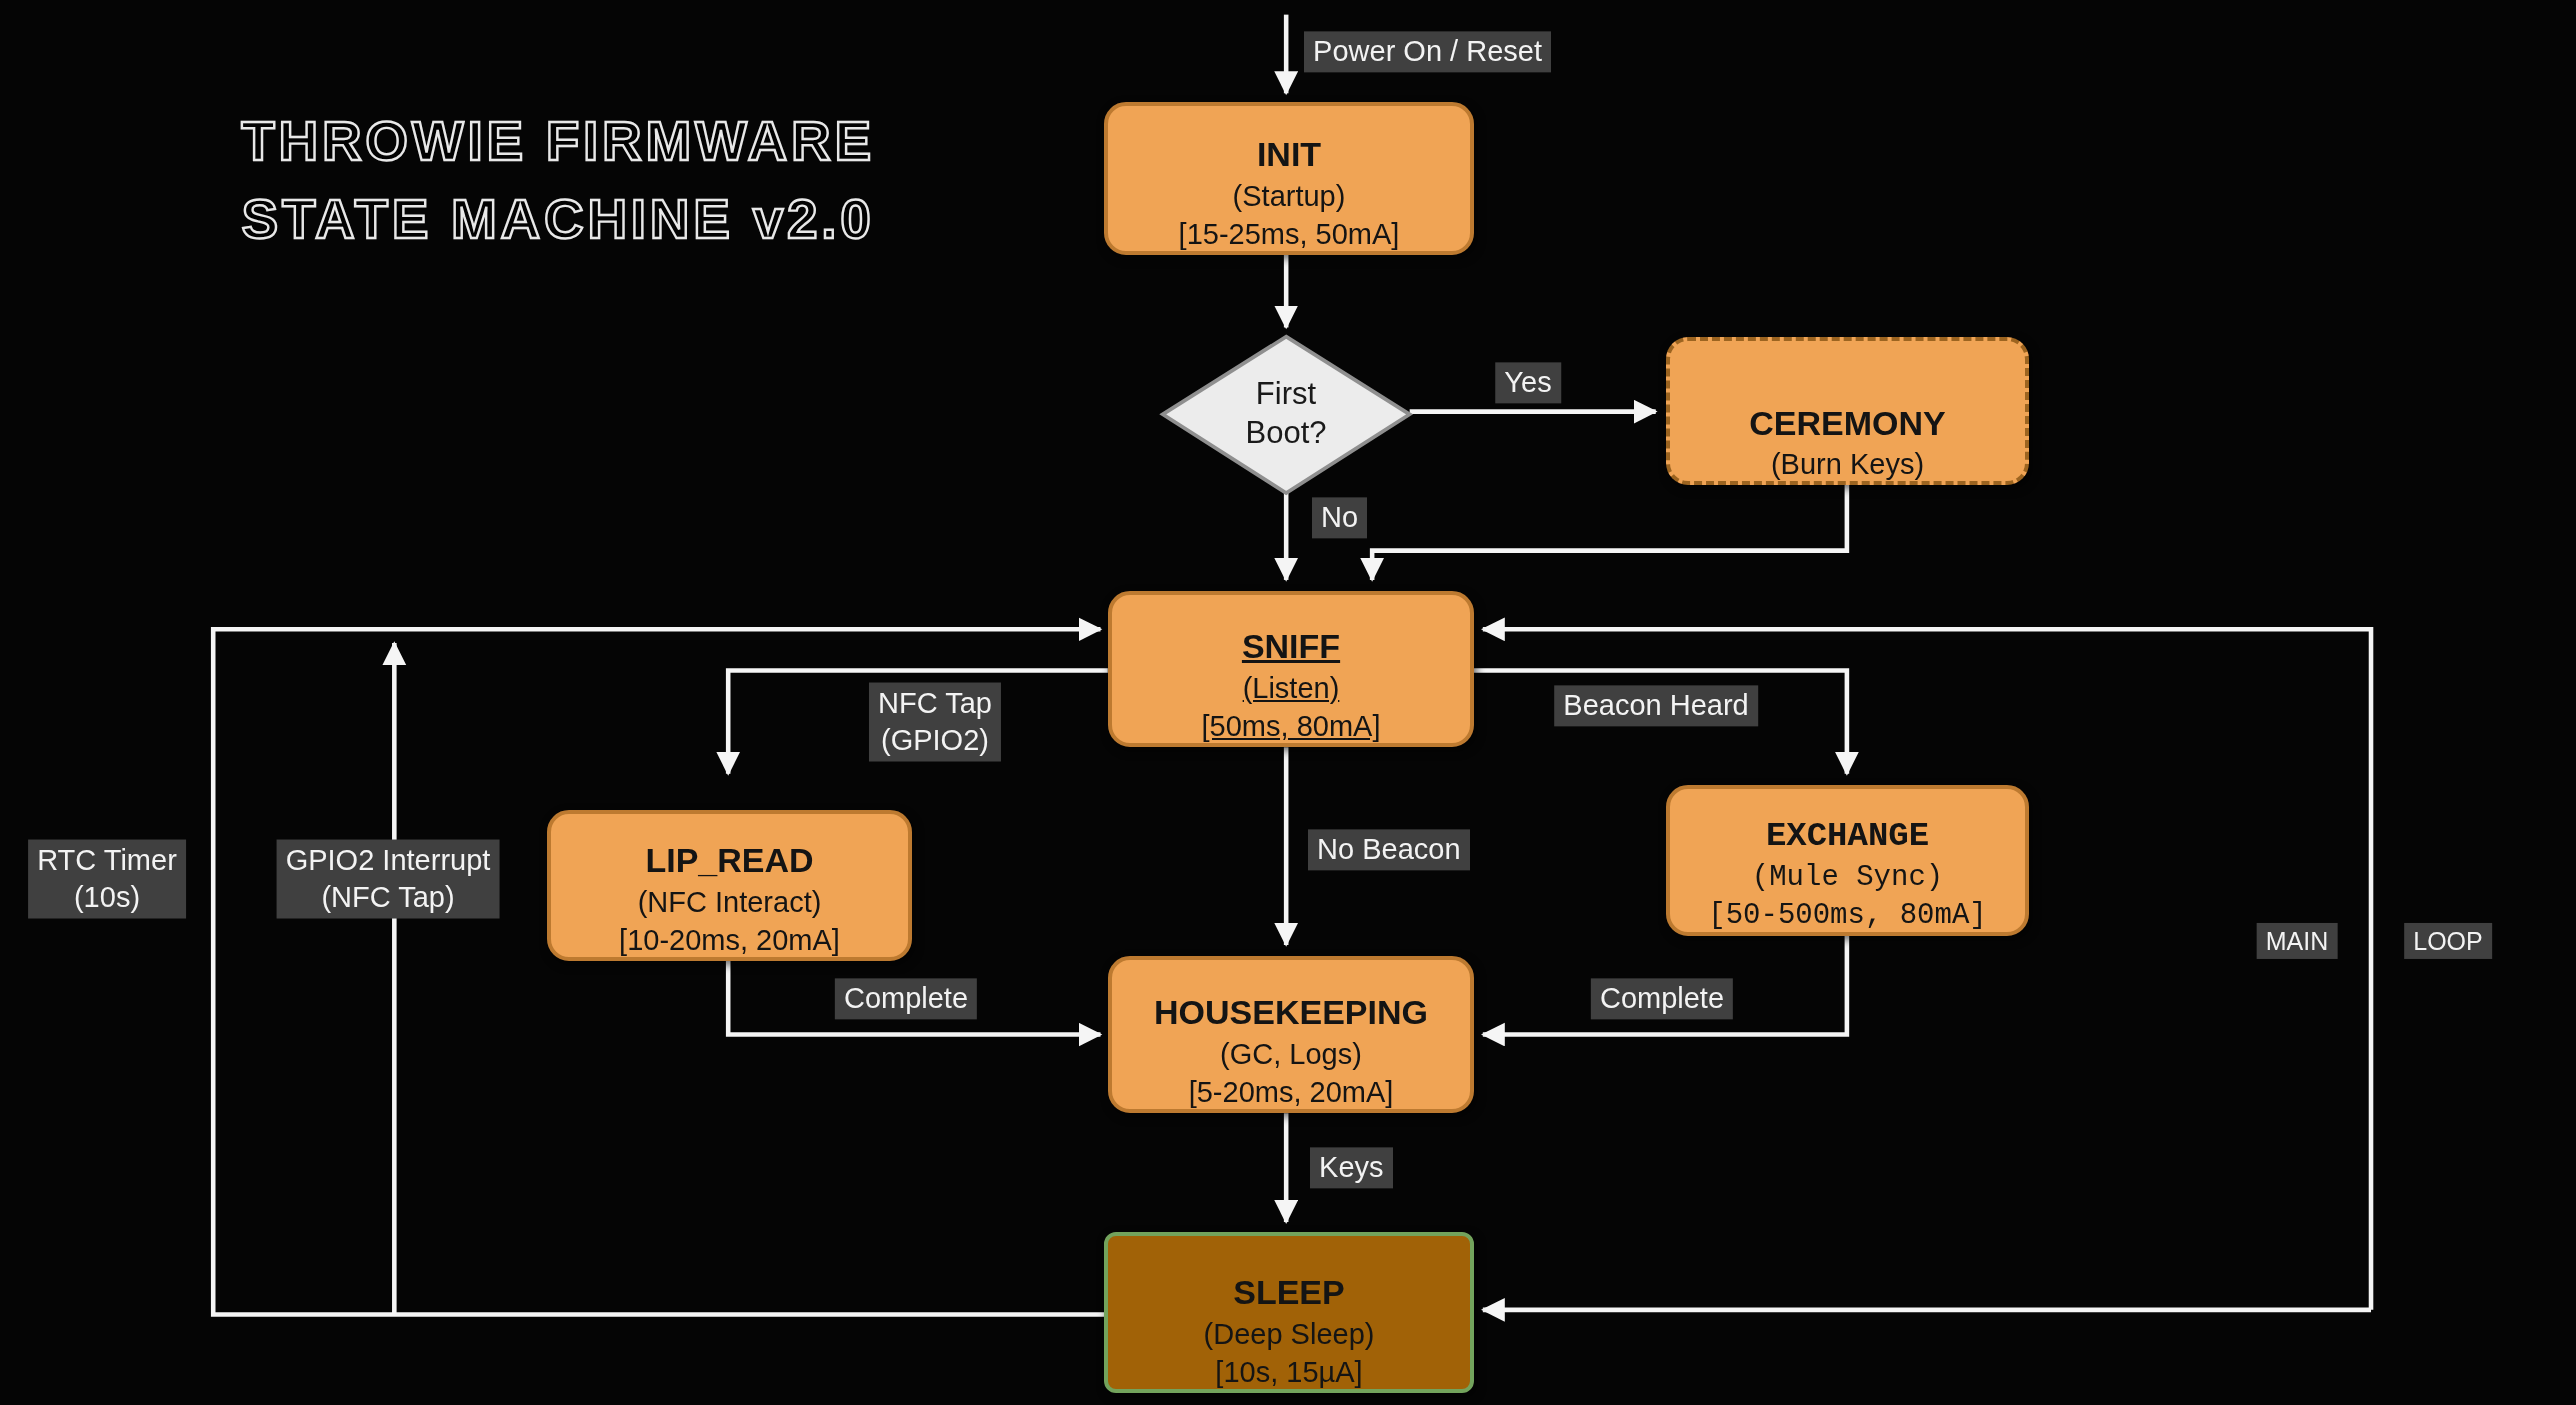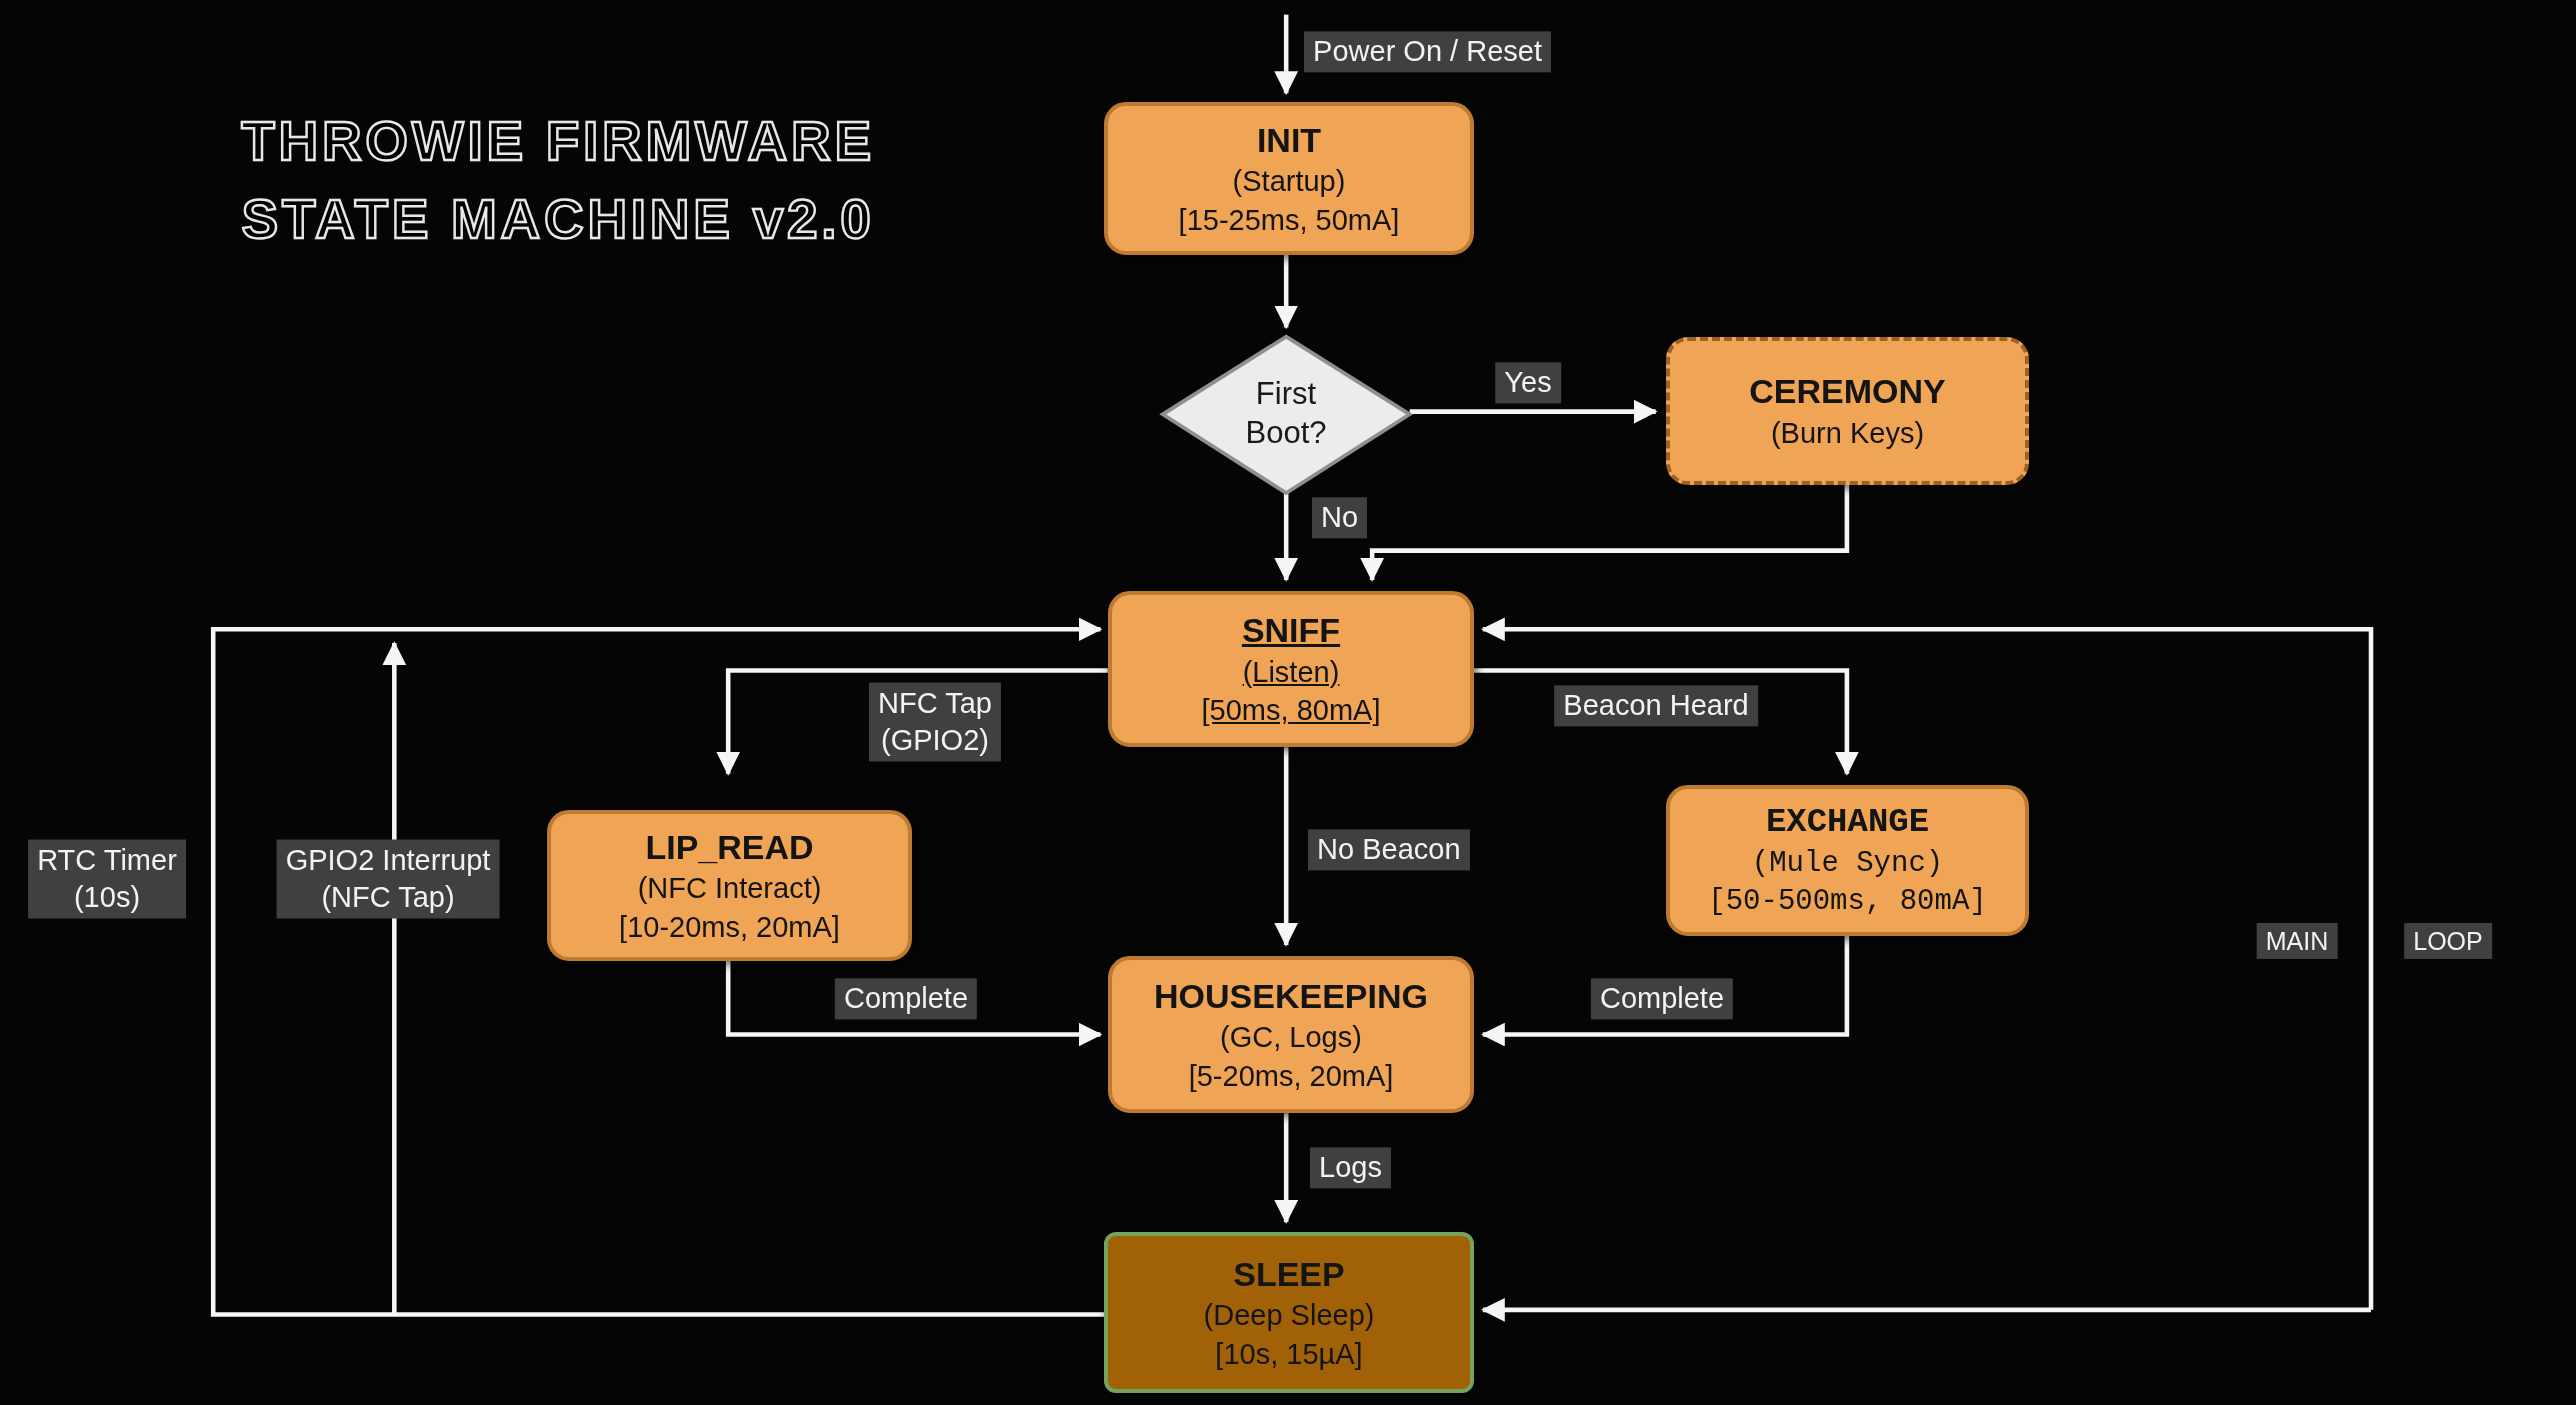--- a/index.html
+++ b/index.html
@@ -10,21 +10,21 @@
   svg.edges{position:absolute;left:0;top:0;width:2576px;height:1405px;}
   .edge{stroke:#f5f5f5;stroke-width:5;fill:none;}
   .title{
     position:absolute;left:206px;top:102px;width:704px;text-align:center;
     font-size:55px;font-weight:800;letter-spacing:3.7px;line-height:1.42;
     color:#020202;-webkit-text-stroke:2.4px #e8e8e8;
   }
   .node{
     position:absolute;box-sizing:border-box;border-radius:22px;
     background:#f0a455;border:4.6px solid #bd7a30;color:#141414;
-    display:flex;flex-direction:column;justify-content:center;align-items:center;
+    display:flex;flex-direction:column;justify-content:flex-end;align-items:center;
     text-align:center;gap:5.5px;box-shadow:2.7px 3.7px 8.2px rgba(0,0,0,.55);
   }
   .node.dashed{border-style:dashed;border-color:#9c6420;}
   .node.green{background:#a16207;border-color:#73a35c;border-radius:12px;}
   .nname{font-size:34px;font-weight:700;}
   .nsub{font-size:29px;}
   .dtext{
     position:absolute;left:1286px;top:414px;transform:translate(-50%,-50%);
     color:#1a1a1a;font-size:31px;text-align:center;line-height:1.25;
   }
@@ -120,21 +120,21 @@
   <div class="lab" style="left:1528px;top:383px;">Yes</div>
   <div class="lab lab-left" style="left:1312px;top:518px;">No</div>
   <div class="lab" style="left:935px;top:722px;">
     <div>NFC Tap</div>
     <div>(GPIO2)</div>
   </div>
   <div class="lab" style="left:1656px;top:706px;">Beacon Heard</div>
   <div class="lab lab-left" style="left:1308px;top:850px;text-align:center;">No Beacon</div>
   <div class="lab" style="left:906px;top:999px;">Complete</div>
   <div class="lab" style="left:1662px;top:999px;">Complete</div>
-  <div class="lab lab-left" style="left:1310px;top:1168px;">Logs</div>
+  <div class="lab lab-left" style="left:1310px;top:1168px;">Keys</div>
   <div class="lab" style="left:107px;top:879px;">
     <div>RTC Timer</div>
     <div>(10s)</div>
   </div>
   <div class="lab" style="left:388px;top:879px;">
     <div>GPIO2 Interrupt</div>
     <div>(NFC Tap)</div>
   </div>
   <div class="lab lab-big" style="left:2297px;top:941px;">MAIN</div>
   <div class="lab lab-big" style="left:2448px;top:941px;">LOOP</div>

